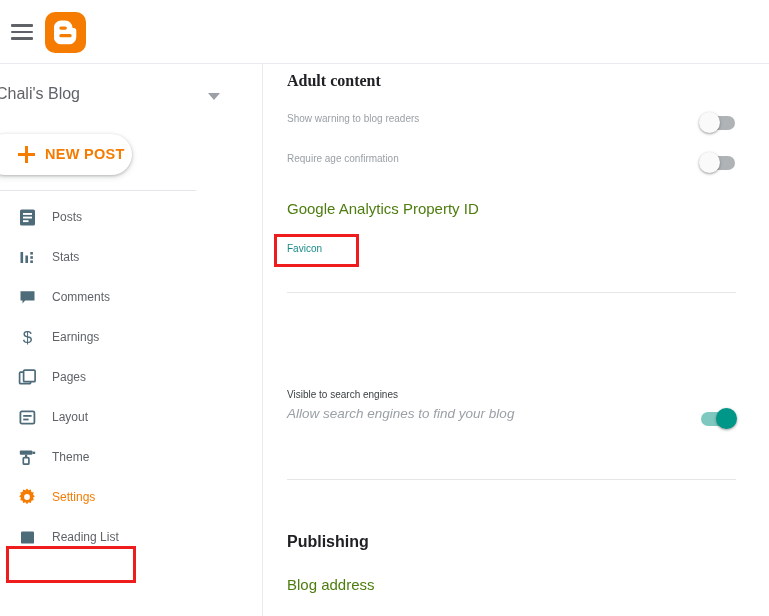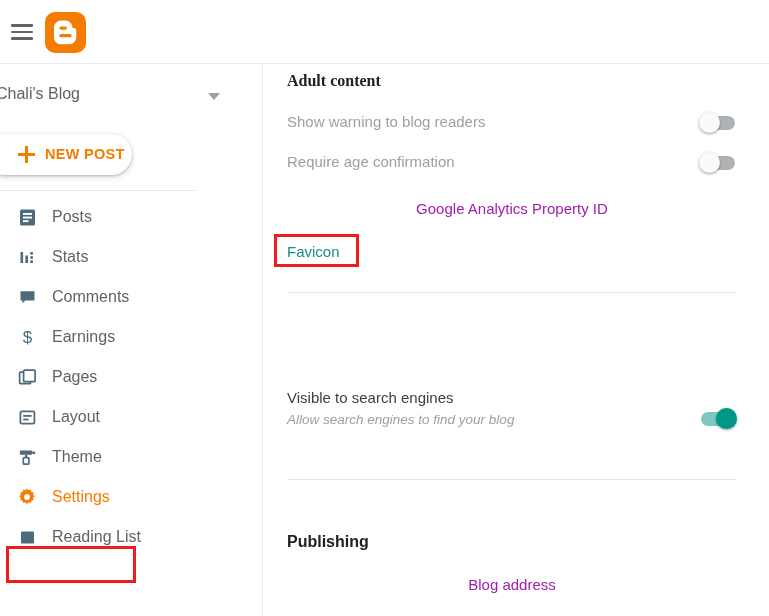--- a/index.html
+++ b/index.html
@@ -149,21 +149,21 @@
     transform: translateY(-50%);
     width: 22px; height: 22px;
     display: flex;
     align-items: center;
     justify-content: center;
   }
   .nav-label {
     position: absolute;
     left: 52px; top: 50%;
     transform: translateY(-50%);
-    font-size: 16px;
+    font-size: 12px;
     color: #5f6368;
     white-space: nowrap;
   }
   .nav-item.active .nav-label { color: #f57c00; }
 
   
   .annot {
     position: absolute;
     border: 3px solid #ee1c1c;
     box-sizing: border-box;
@@ -186,35 +186,34 @@
     position: absolute;
     left: 24px;
     width: 450px;
   }
   .section-head {
     font-size: 16px;
     color: #202124;
     font-weight: bold;
   }
   .item-title {
-    font-size: 15px;
+    font-size: 10px;
     color: #3c4043;
   }
   .item-title.muted { color: #9aa0a6; }
   .item-title.link  { color: #1a8a8a; }
   .item-sub {
     font-size: 13.5px;
     color: #9aa0a6;
     margin-top: 6px;
     font-style: italic;
   }
   .plain-title {
     font-size: 15px;
-    color: #a21caf;
-    text-align: center;
+    color: #4d7c0f;
   }
   .hr {
     position: absolute;
     left: 24px;
     width: 449px; height: 1px;
     background: #e4e6e8;
   }
   .toggle {
     position: absolute;
     width: 34px; height: 14px;

